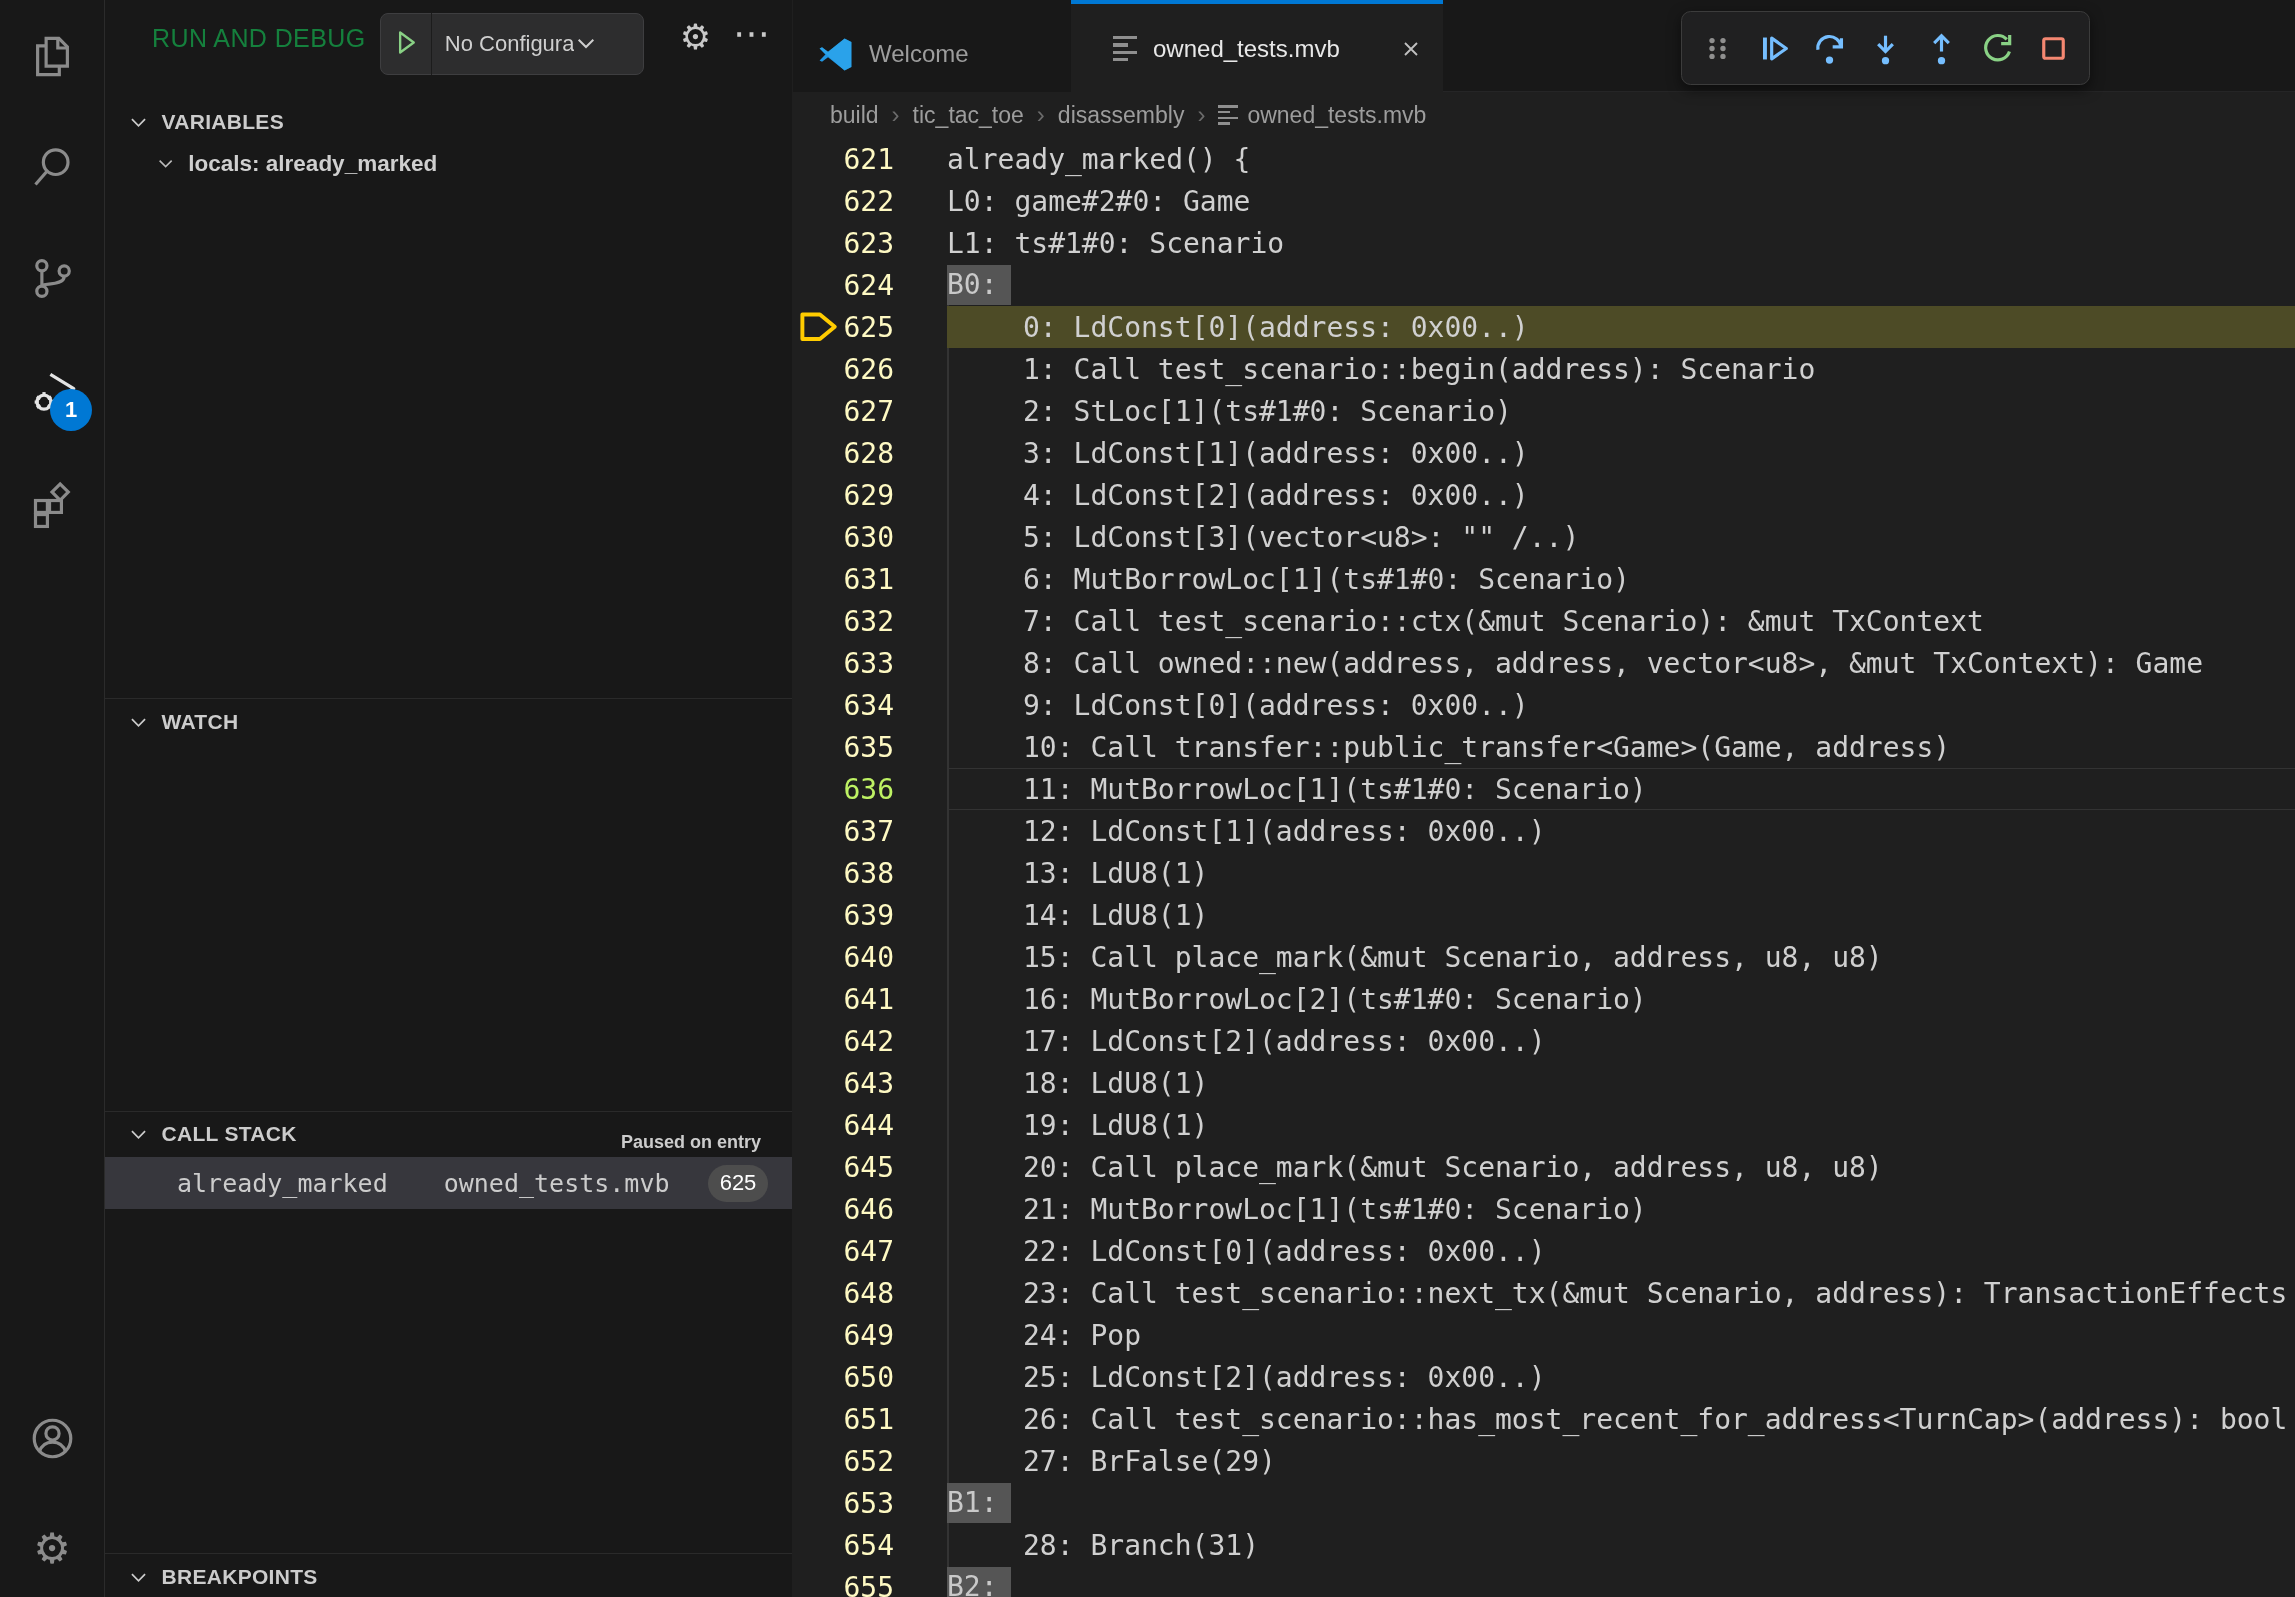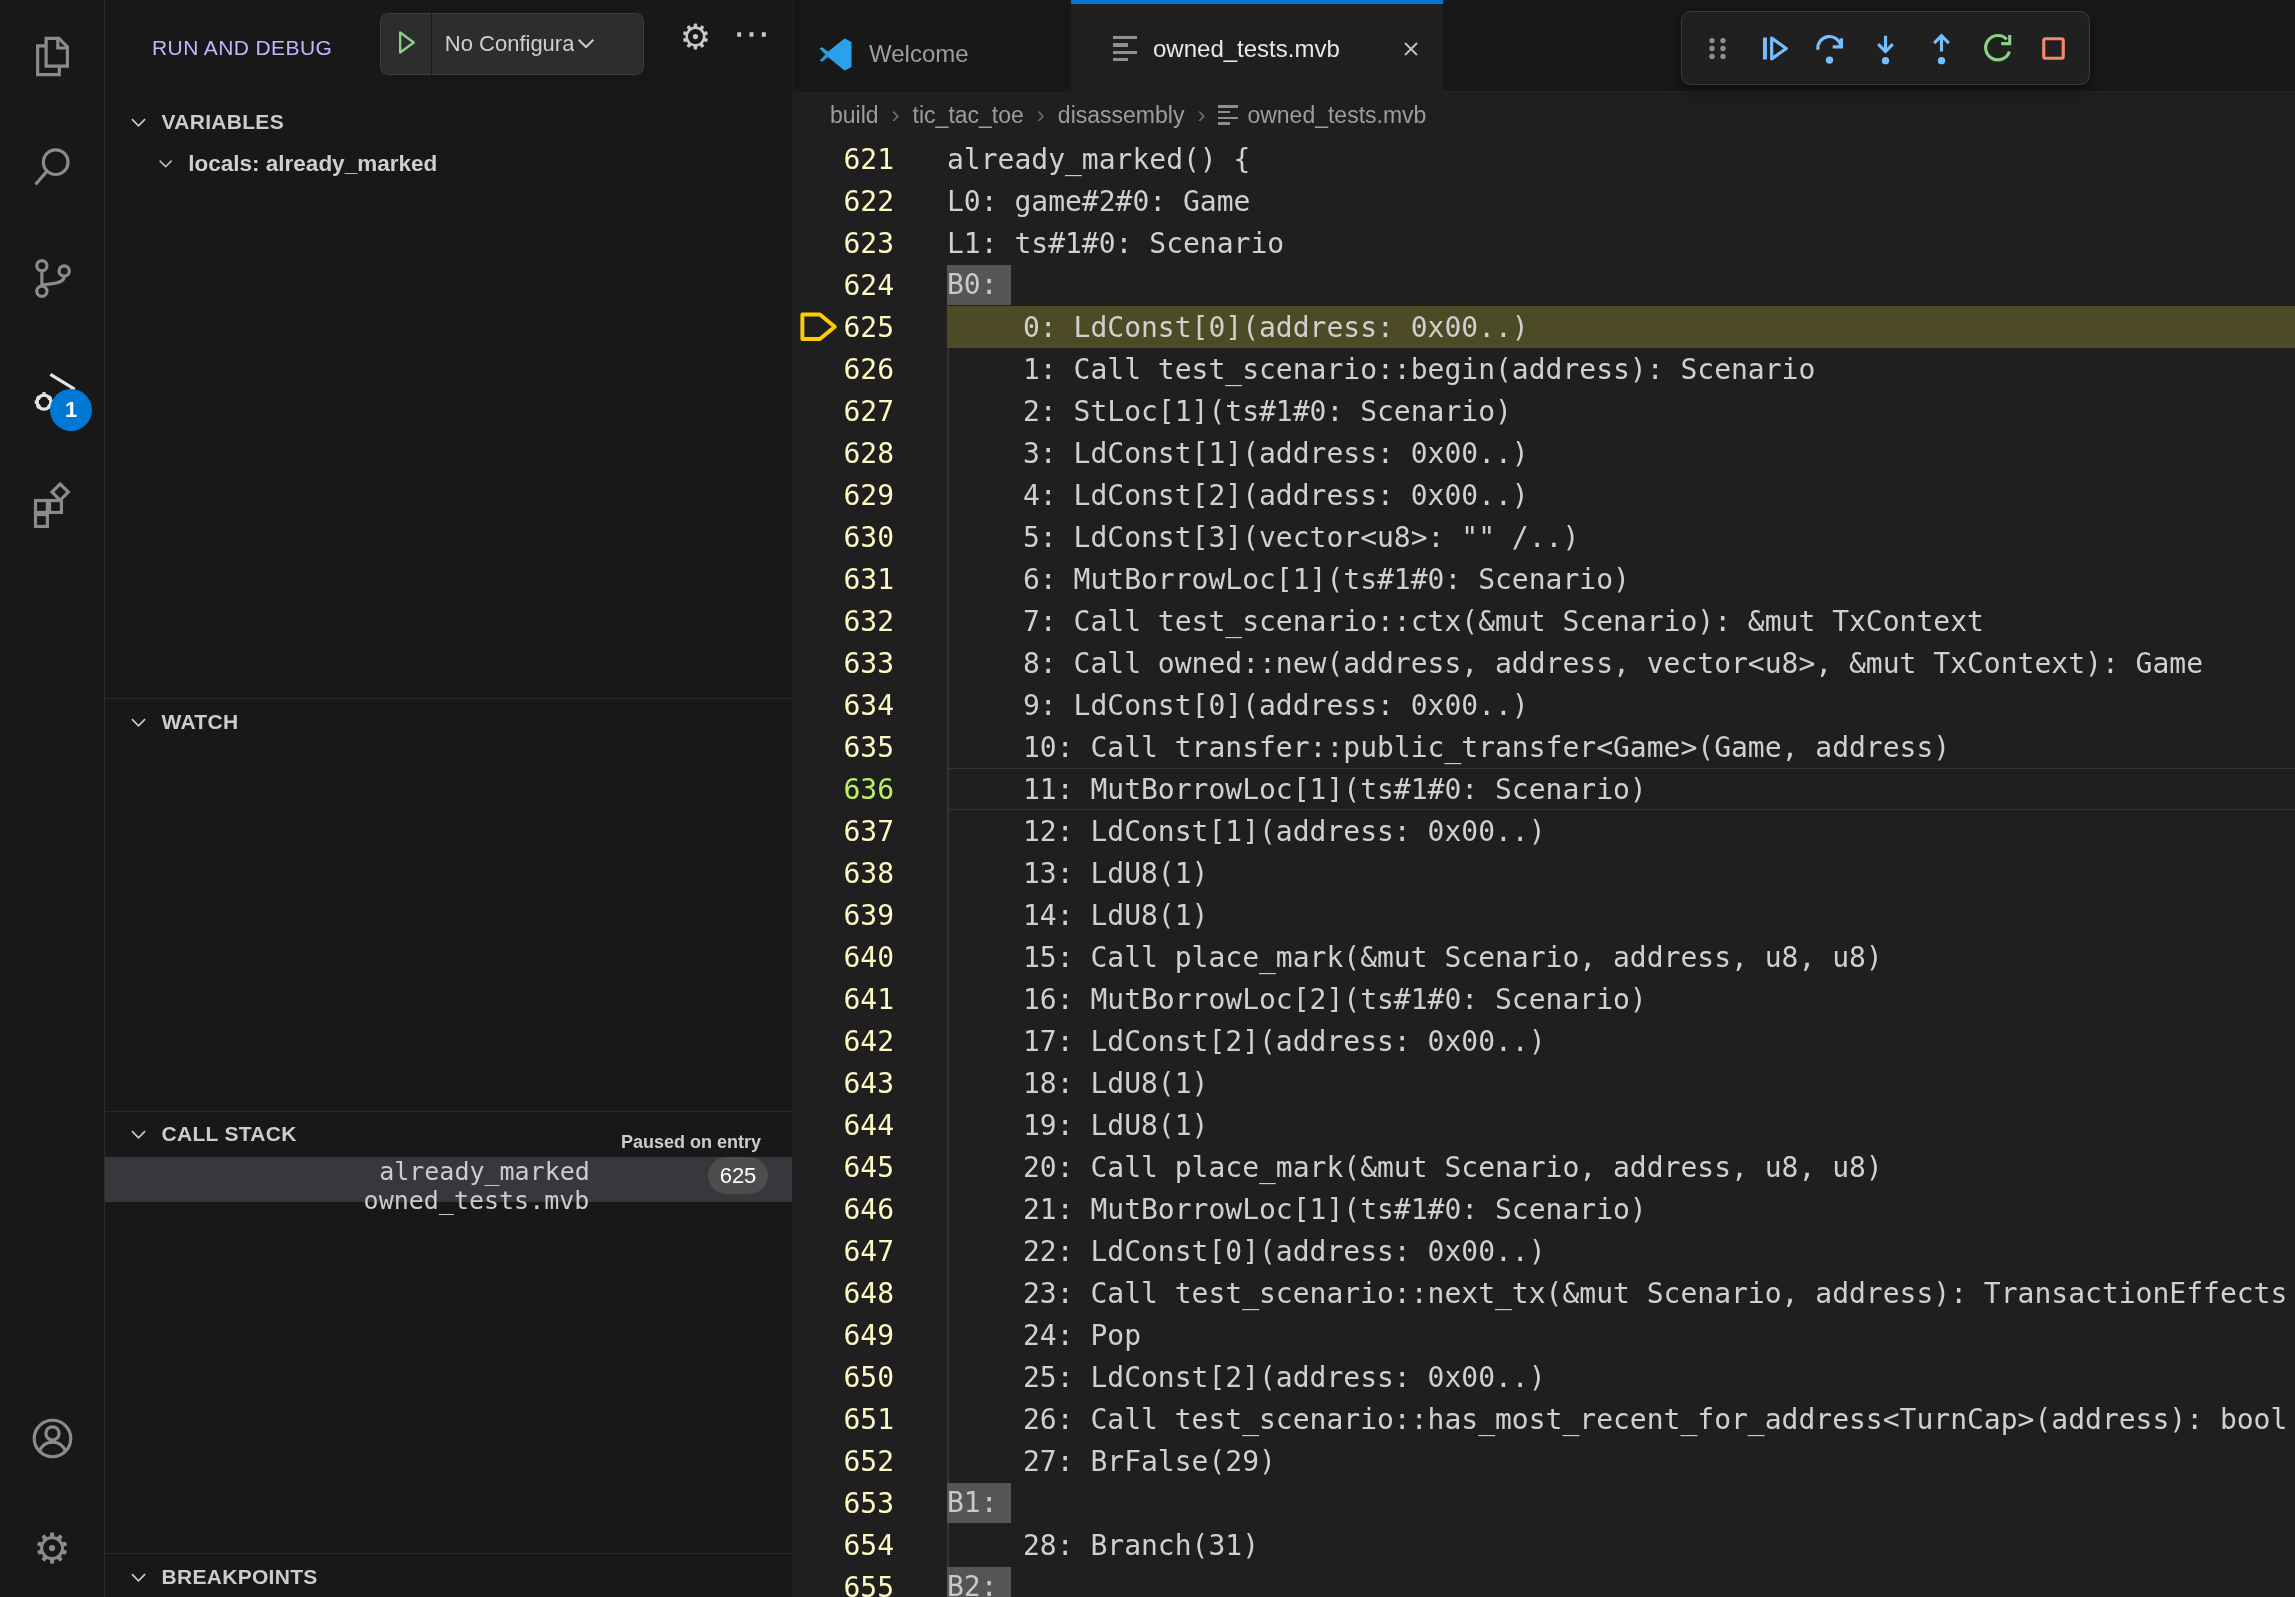--- a/index.html
+++ b/index.html
@@ -12,21 +12,21 @@
   .ab-icon { position:absolute; left:26.5px; width:51px; height:51px; color:#8b8b8b; }
   .ab-icon svg { width:51px; height:51px; }
   .ab-icon.active { color:#e4e4e4; }
   .ab-badge { position:absolute; left:50px; top:389px; width:42px; height:42px;
               border-radius:50%; background:#0078d4; color:#fff; font-size:22px;
               font-weight:bold; display:flex; align-items:center; justify-content:center; }
   .glyph-gear { font-size:42px; line-height:51px; text-align:center; display:block; }
 
   
   #sidebar { position:absolute; left:105px; top:0; width:687px; height:1597px; background:#181818; }
-  .sb-title { position:absolute; left:47px; top:36px; font-size:21px; color:#c4b5fd; letter-spacing:0.4px; }
+  .sb-title { position:absolute; left:47px; top:24px; font-size:25px; color:#15803d; letter-spacing:0.4px; }
   #config-button { position:absolute; left:275px; top:13px; width:264px; height:62px;
                    background:#2d2d2e; border:0.8px solid #3e3e40; border-radius:8px;
                    display:flex; align-items:center; }
   #config-button .play { margin-left:11.3px; flex:none; }
   #config-button .vdiv { width:0.8px; height:62px; background:#1c1c1c; margin-left:9.7px; flex:none; }
   #config-button .cfg-label { margin-left:13px; max-width:154px; overflow:hidden;
                    white-space:nowrap; font-size:22px; color:#cfcfcf; flex:none; }
   #config-button .chev { margin-left:-1.6px; flex:none; }
   .hdr-gear { position:absolute; left:565px; top:11.3px; width:51px; height:51px;
               color:#c8c8c8; font-size:35px; line-height:51px; text-align:center; }
@@ -36,22 +36,22 @@
   .section-header { position:absolute; left:0; right:0; height:42px; display:flex; align-items:center; }
   .section-header .chev-ico { margin-left:22.5px; flex:none; display:flex; }
   .section-header .sec-label { margin-left:13px; font-size:21px; font-weight:bold;
                                color:#cccccc; letter-spacing:0.3px; }
   .tree-row { position:absolute; left:0; right:0; height:42px; display:flex; align-items:center; }
   .tree-row .chev-ico { margin-left:51px; flex:none; display:flex; }
   .tree-row .tree-label { margin-left:13px; font-size:22.5px; font-weight:bold; color:#cfcfcf; }
   .sb-divider { position:absolute; left:0; right:0; height:0.8px; background:#2a2a2a; }
   .cs-status { position:absolute; right:31px; top:8px; height:42px; display:flex; align-items:center;
                font-size:18px; font-weight:bold; color:#cccccc; }
-  #callstack-row { position:absolute; left:0; right:0; top:1157px; height:45px; background:#37373d;
-                   display:flex; align-items:center; font-family:"DejaVu Sans Mono", monospace;flex-direction:column; }
+  #callstack-row { position:absolute; left:0; right:0; top:1157px; height:52px; background:#37373d;
+                   display:flex; align-items:center; font-family:"DejaVu Sans Mono", monospace; }
   #callstack-row .frame-name { margin-left:72px; font-size:25px; color:#cccccc; }
   #callstack-row .frame-file { margin-left:56px; font-size:25px; color:#cccccc; }
   #callstack-row .line-badge { position:absolute; right:24px; width:60px; height:37px;
                    border-radius:18.5px; background:#4d4d4d; color:#ffffff; font-size:22px;
                    font-family:"Liberation Sans", sans-serif;
                    display:flex; align-items:center; justify-content:center; }
 
   
   #editor { position:absolute; left:793px; top:0; right:0; bottom:0; background:#1f1f1f; }
   #tabstrip { position:absolute; left:0; top:0; right:0; height:92px; background:#181818;

